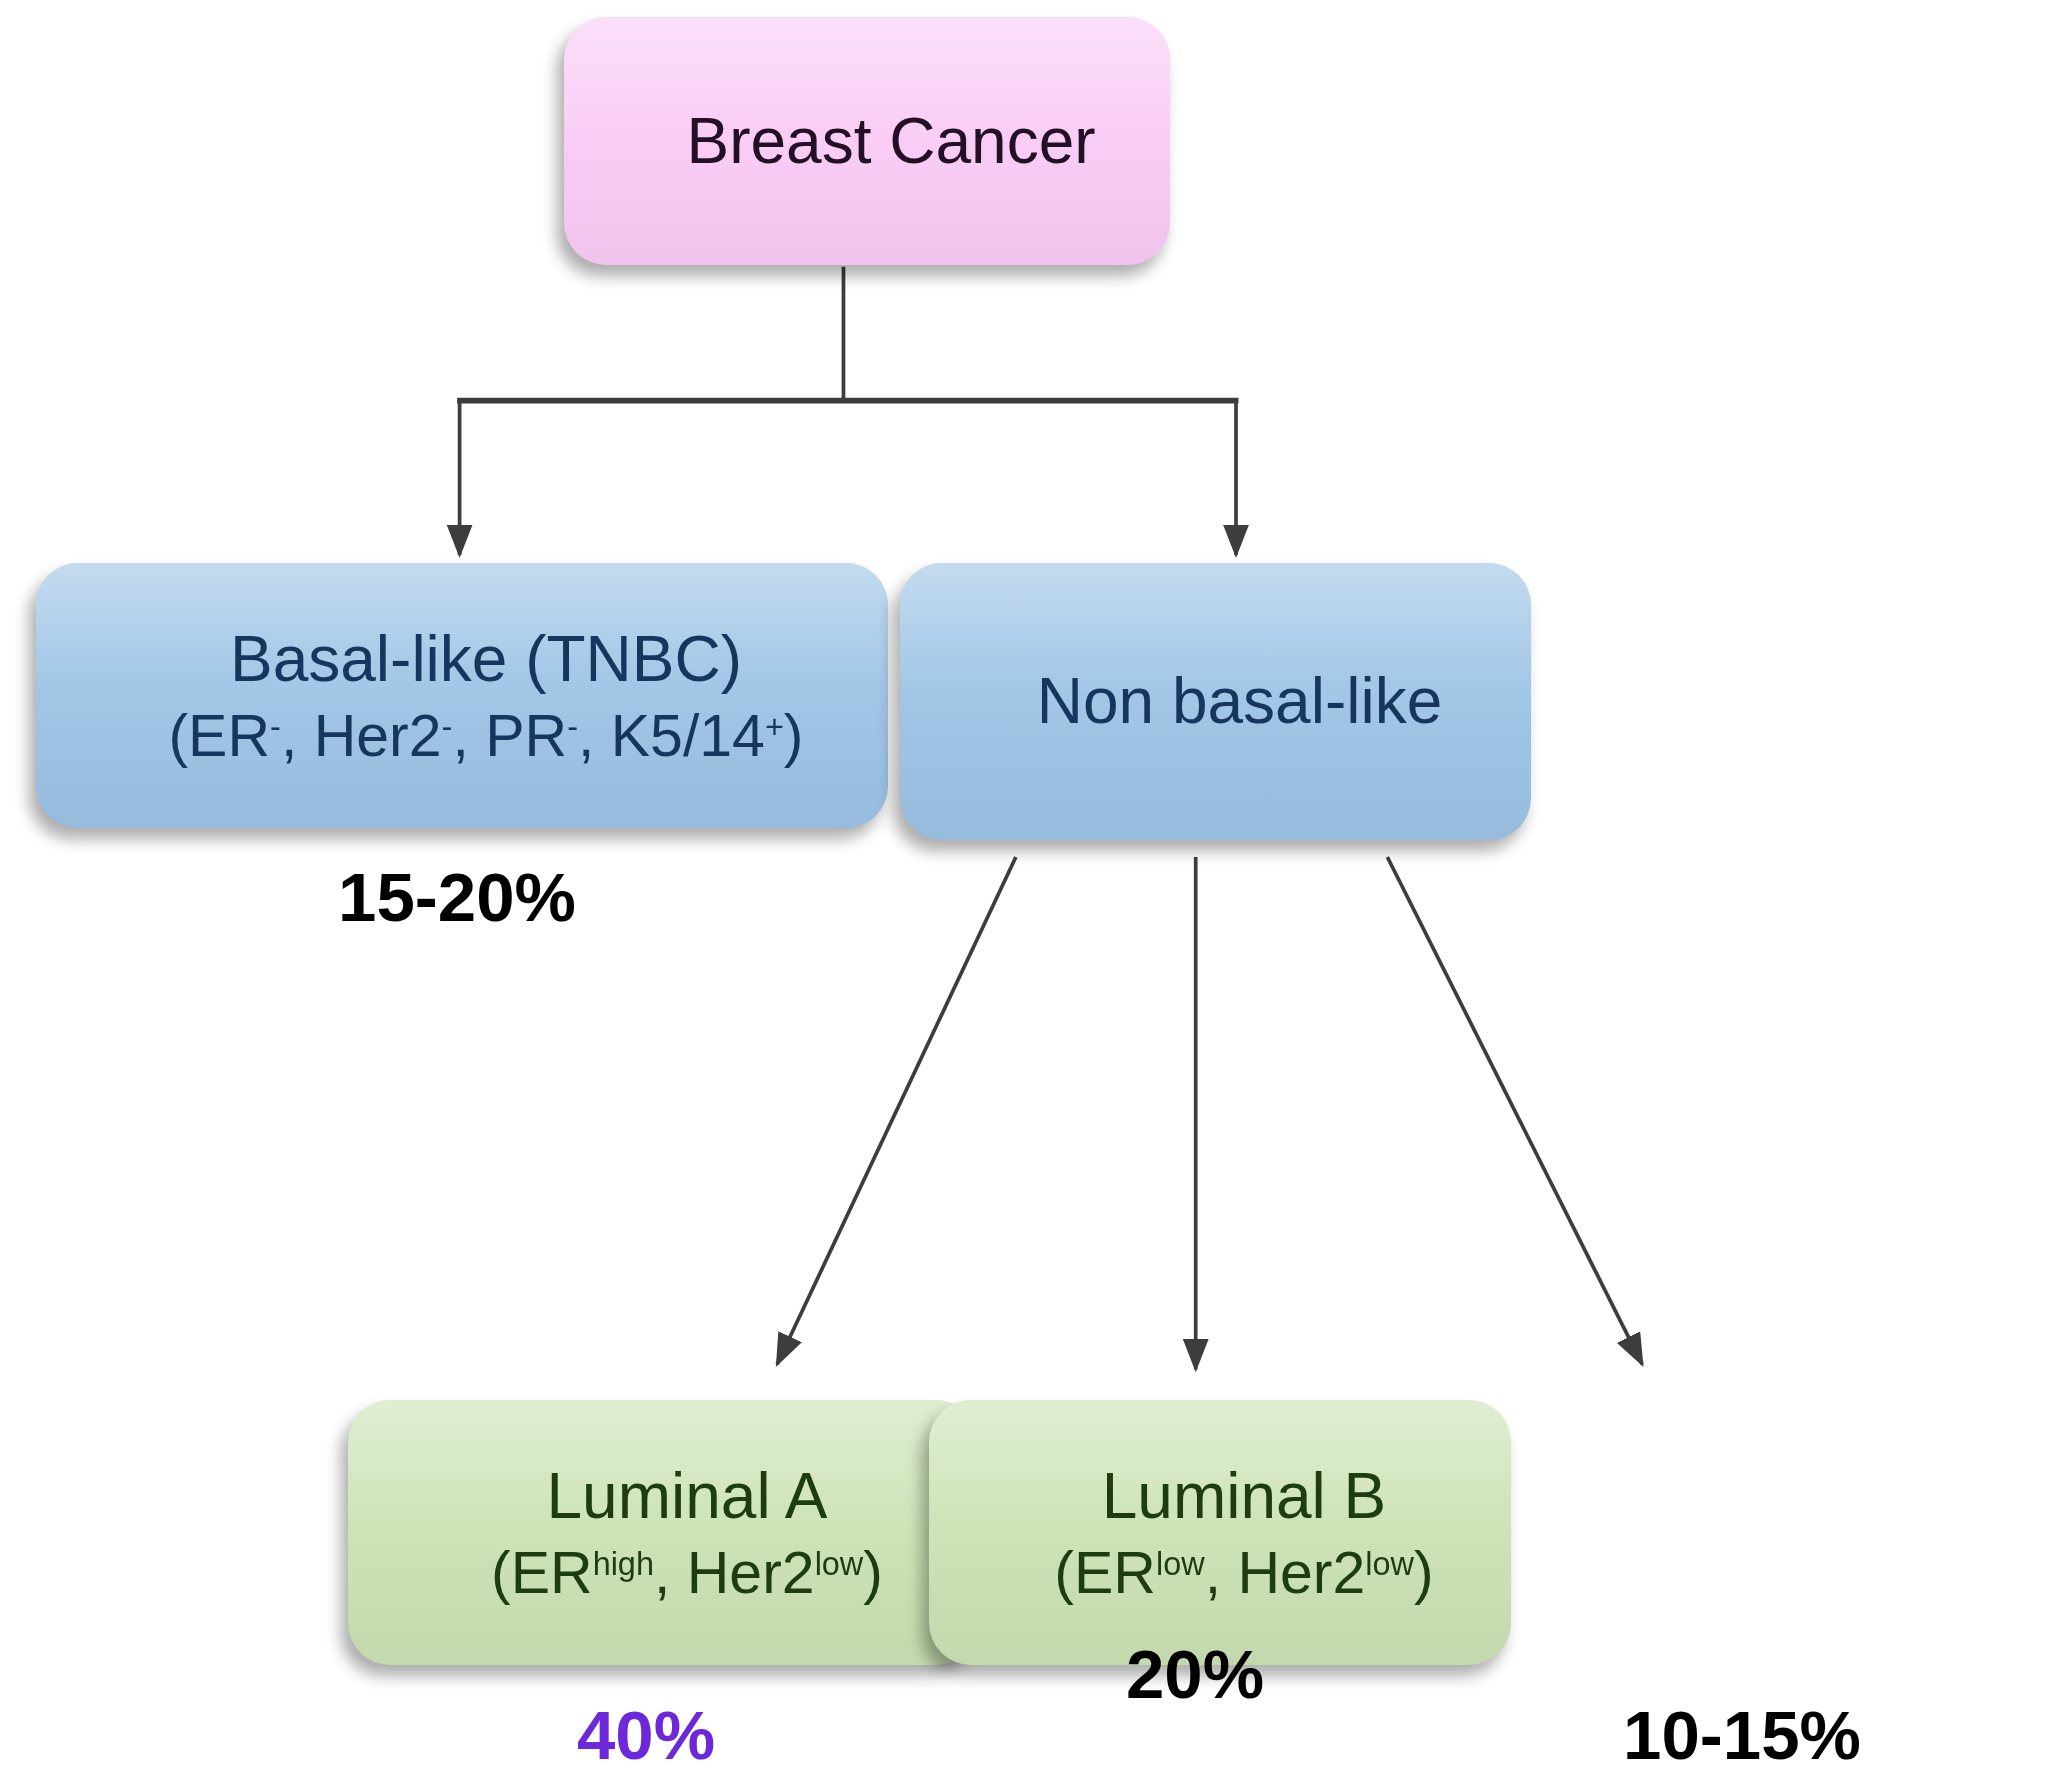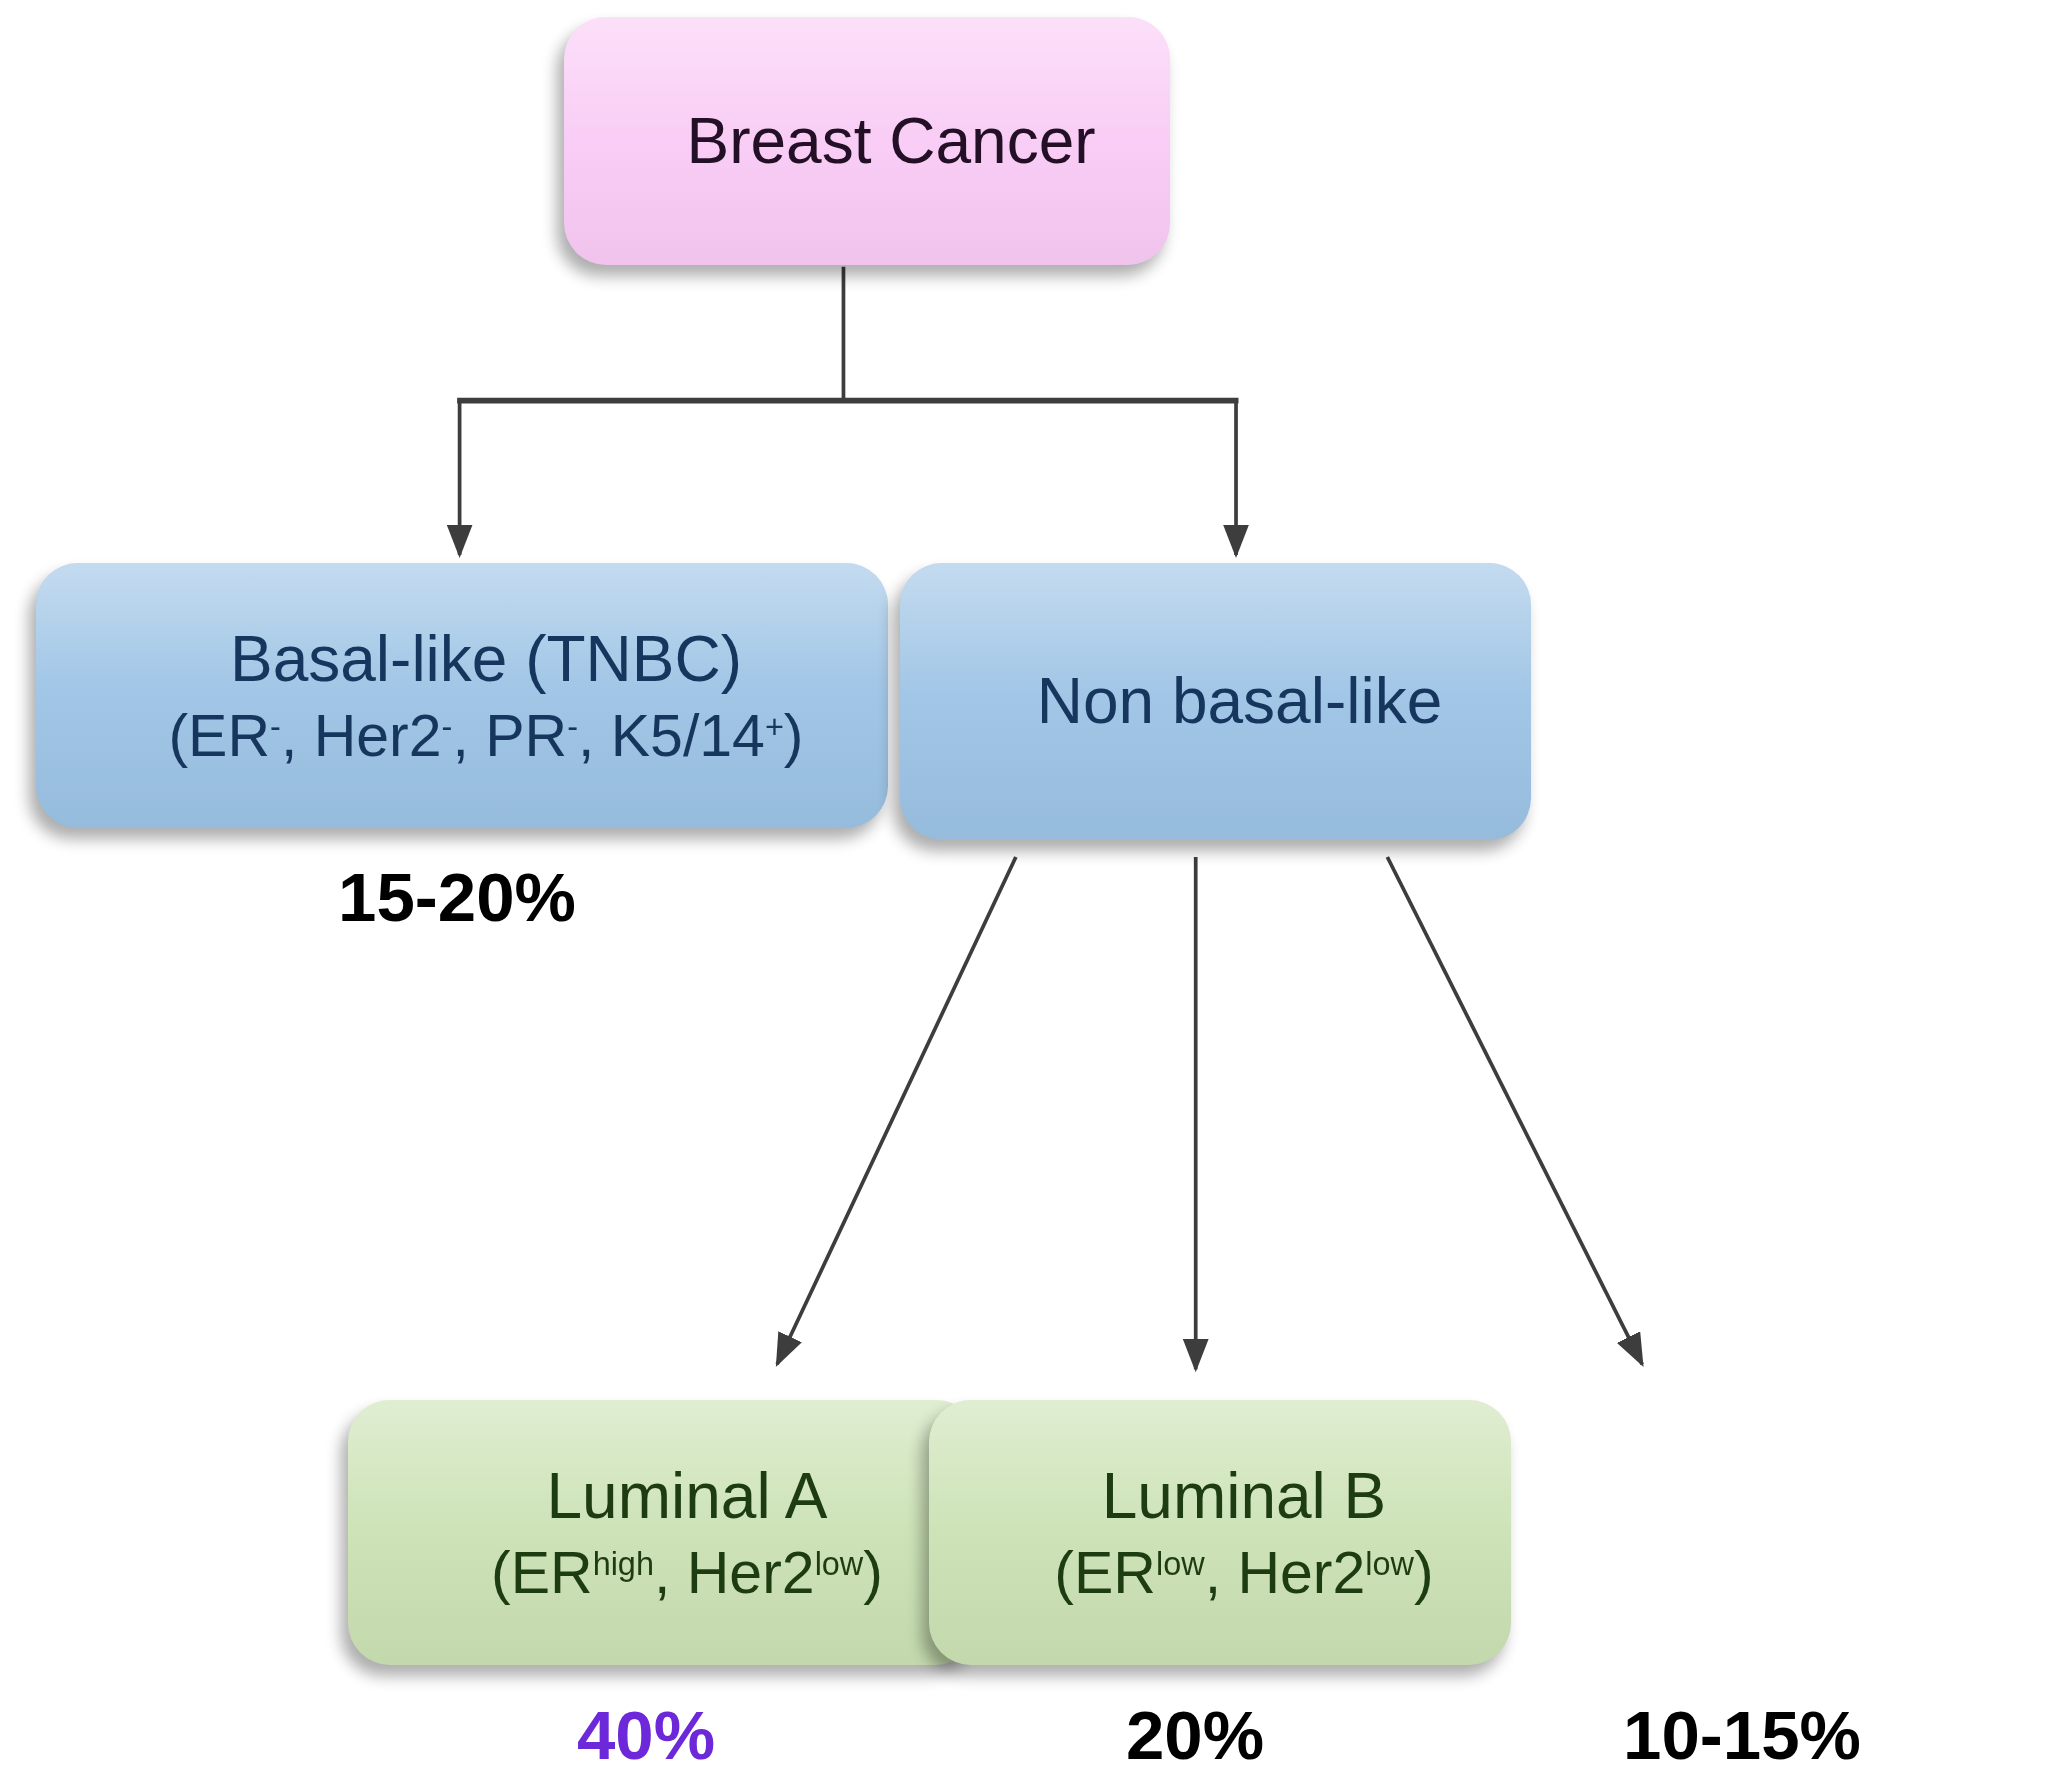--- a/index.html
+++ b/index.html
@@ -36,21 +36,21 @@
   .node-title { font-size:64px; line-height:1.18; white-space:nowrap; }
   .node-sub   { font-size:59px;  line-height:1.12; margin-top:6.2px; white-space:nowrap; }
   .sup { font-size:0.55em; position:relative; top:-0.55em; letter-spacing:0; }
 
   .pct {
     position:absolute; width:384px; text-align:center;
     font-size:69px; font-weight:bold; line-height:1.0;
   }
   #pct-basal { left:265px;  top:863px; }
   #pct-luma  { left:454px;  top:1701px; }
-  #pct-lumb  { left:1003px; top:1701px; }
+  #pct-lumb  { left:1003px; top:1640px; }
   #pct-her2  { left:1550px; top:1701px; }
 </style>
 </head>
 <body>
 
 <div id="diagram-canvas">
 
   <svg id="connector-svg" viewBox="0 0 3299 2880" xmlns="http://www.w3.org/2000/svg">
     <defs>
       <marker id="arrowhead" markerWidth="9" markerHeight="7" refX="8.2" refY="3.5" orient="auto" markerUnits="strokeWidth">

